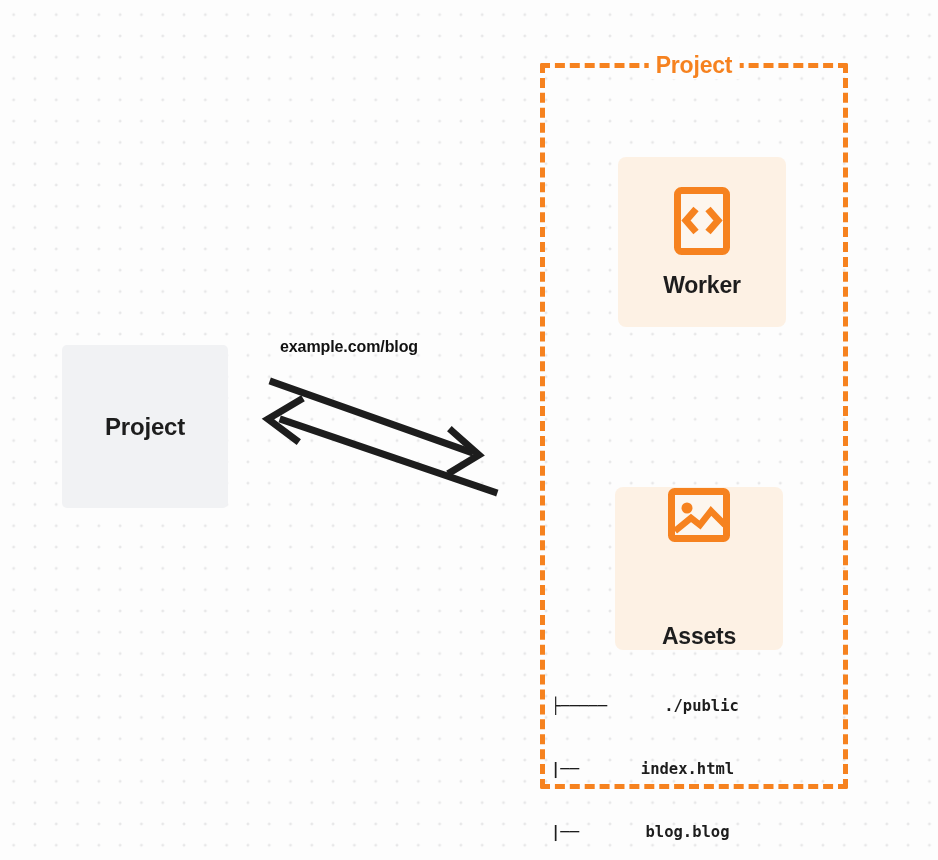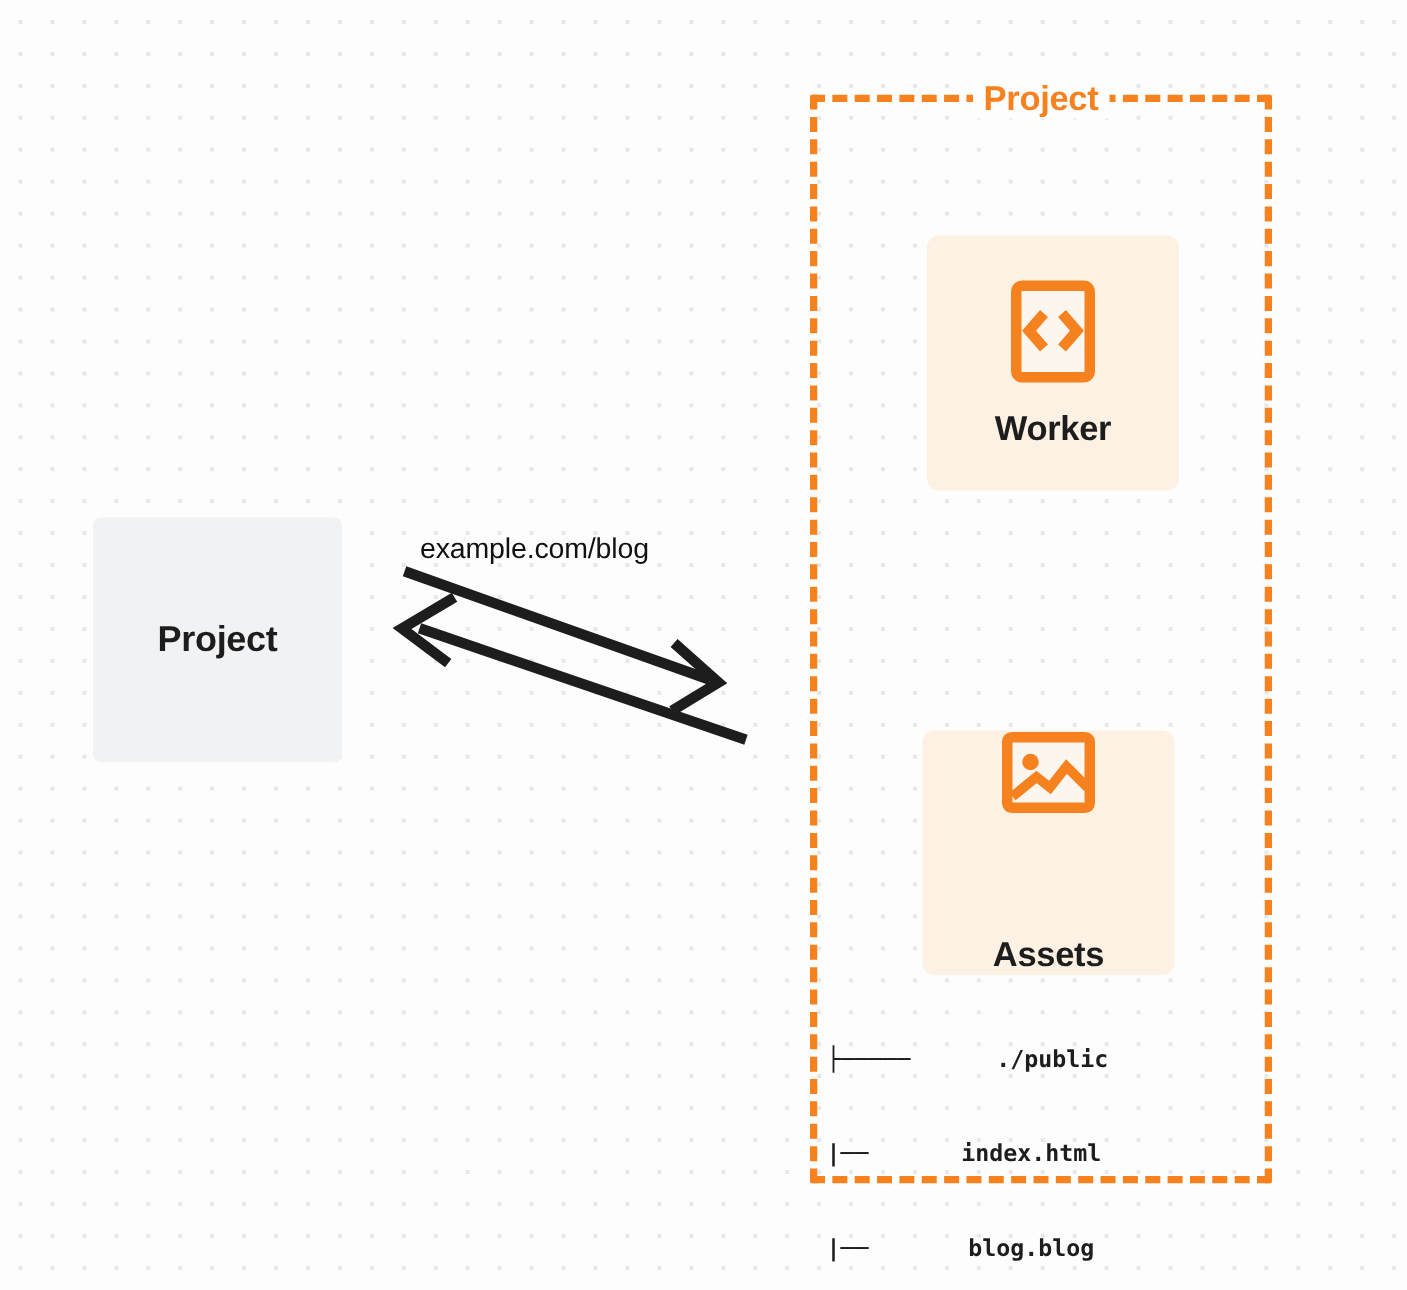--- a/index.html
+++ b/index.html
@@ -42,23 +42,23 @@
     font-size: 24px;
     font-weight: 700;
     color: #1d1d1d;
     letter-spacing: -0.2px;
   }
 
   
   #connection-label {
     position: absolute;
     left: 280px;
-    top: 356px;
-    font-size: 19px;
-    font-weight: 400;
+    top: 338px;
+    font-size: 16px;
+    font-weight: 700;
     color: #111111;
     letter-spacing: -0.1px;
     white-space: nowrap;
   }
 
   
   #arrows-svg {
     position: absolute;
     left: 0;
     top: 0;

